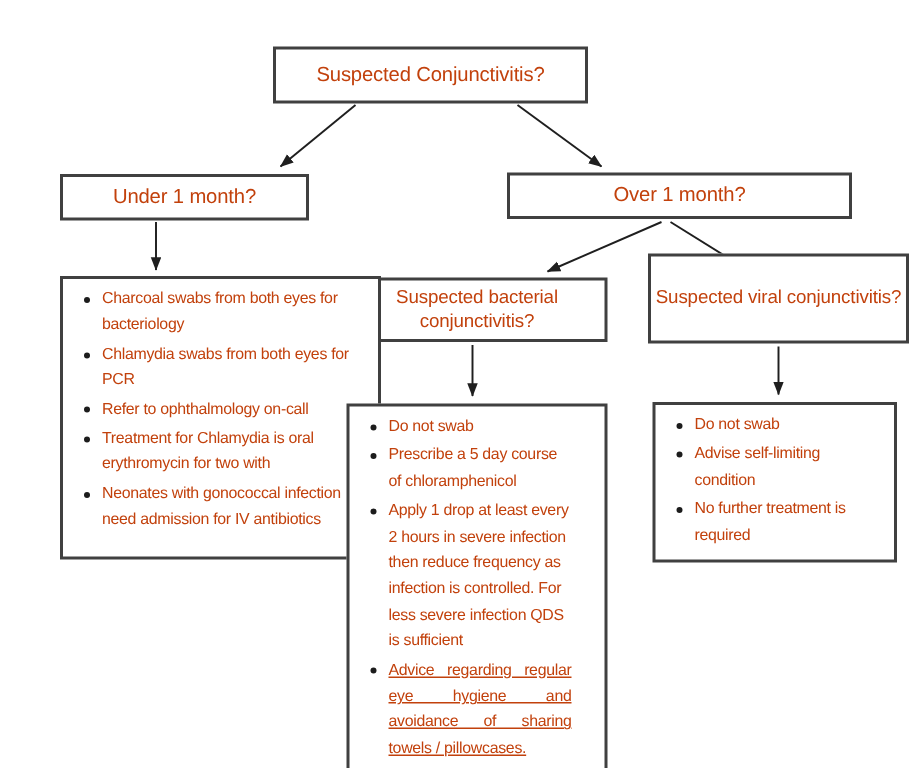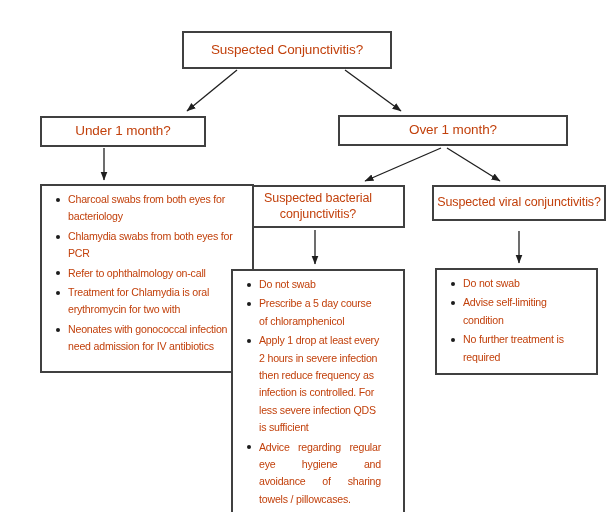--- a/index.html
+++ b/index.html
@@ -20,21 +20,21 @@
   .listbox ul {
     margin:0; padding:5px 9px 5px 12px; list-style:none;
     font-size:10.6px; line-height:17.4px; letter-spacing:-0.2px;
   }
   .listbox.mid ul, .listbox.right ul { padding-right:22px; }
   .listbox li { position:relative; padding-left:14px; margin:0 0 2px 0; }
   .listbox li::before {
     content:""; position:absolute; left:2px; top:6.8px;
     width:4px; height:4px; border-radius:50%; background:#1c1c1c;
   }
-  .listbox li.justify { text-align:justify; }
+  .listbox li.justify { text-align:justify;text-decoration:underline; }
 </style>
 </head>
 <body>
 
 <div class="canvas">
 
   <svg class="arrows" viewBox="0 0 612 512">
     <defs>
       <marker id="ah" markerWidth="10" markerHeight="8" refX="8.5" refY="3.5" orient="auto" markerUnits="userSpaceOnUse">
         <path d="M0,0 L9,3.5 L0,7 Z" fill="#1f1f1f"></path>
@@ -58,21 +58,21 @@
   </div>
 
   <div class="node decision" style="left:338px; top:115px; width:230px; height:31px;">
     <span>Over 1 month?</span>
   </div>
 
   <div class="node decision small" style="left:231px; top:185px; width:174px; height:43px;">
     <span>Suspected bacterial conjunctivitis?</span>
   </div>
 
-  <div class="node decision small" style="left:432px; top:185px; width:174px; height:36px;">
+  <div class="node decision small" style="left:432px; top:169px; width:174px; height:60px;">
     <span>Suspected viral conjunctivitis?</span>
   </div>
 
   <div class="node listbox left" style="left:5px; top:184px; width:214px; min-height:189px;margin-left:35px;">
     <ul>
         <li>Charcoal swabs from both eyes for bacteriology</li>
         <li>Chlamydia swabs from both eyes for PCR</li>
         <li>Refer to ophthalmology on-call</li>
         <li>Treatment for Chlamydia is oral erythromycin for two with</li>
         <li>Neonates with gonococcal infection need admission for IV antibiotics</li>

